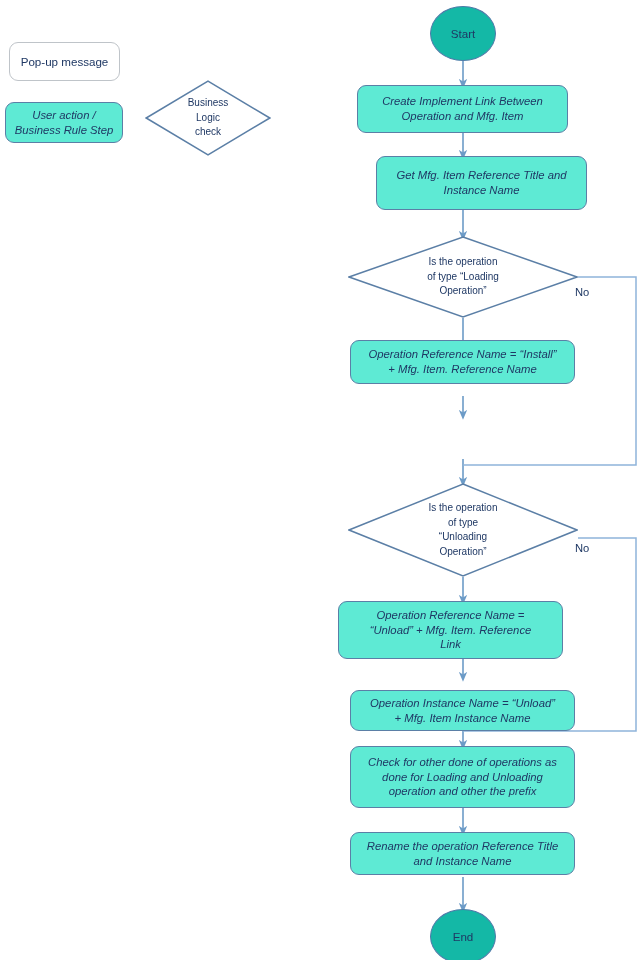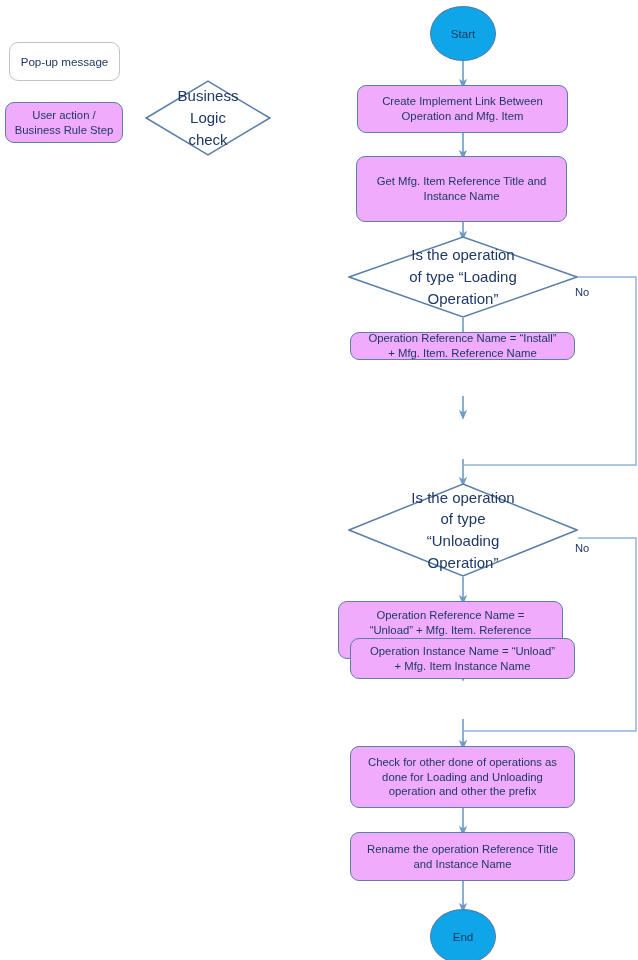--- a/index.html
+++ b/index.html
@@ -37,55 +37,56 @@
     display: flex;
     align-items: center;
     justify-content: center;
     text-align: center;
     color: #1F3864;
     line-height: 1.32;
   }
   .proc {
     border: 1.6px solid #5B7FA6;
     border-radius: 9px;
-    background: #f0abfc;
+    background: #5eead4;
     font-size: 11.3px;
     padding: 3px 8px;
+    font-style: italic;
   }
   .proc-light {
     border: 1.5px solid #BFC4C9;
     border-radius: 9px;
     background: #ffffff;
     font-size: 11.6px;
     padding: 3px 8px;
   }
   .terminator {
     border: 1.5px solid #4E7AA8;
     border-radius: 50%;
-    background: #0ea5e9;
+    background: #14b8a6;
     font-size: 11.6px;
   }
   .decision-wrap {
     position: absolute;
     display: flex;
     align-items: center;
     justify-content: center;
   }
   .decision-wrap svg.diamond-shape {
     position: absolute;
     left: 0;
     top: 0;
     width: 100%;
     height: 100%;
   }
   .decision-label {
     position: relative;
     z-index: 2;
     text-align: center;
-    font-size: 15px;
+    font-size: 10px;
     line-height: 1.45;
     color: #1F3864;
     max-width: 72%;
   }
   .edge-label {
     position: absolute;
     font-size: 11.2px;
     color: #1F3864;
     white-space: nowrap;
     margin-top: 30px;
@@ -159,42 +160,42 @@
     <span>Start</span>
   </div>
 
   <div class="node proc" style="left:357px; top:85px; width:211px; height:48px;">
     <span>
       <span>Create Implement Link Between</span><br>
       <span>Operation and Mfg. Item</span>
     </span>
   </div>
 
-  <div class="node proc" style="left:356px; top:156px; width:211px; height:66px;align-items:center;">
+  <div class="node proc" style="left:376px; top:156px; width:211px; height:54px;align-items:center;">
     <span>
       <span>Get Mfg. Item Reference Title and</span><br>
       <span>Instance Name</span>
     </span>
   </div>
 
   <div class="decision-wrap" style="left:348px; top:236px; width:230px; height:82px;">
     <svg class="diamond-shape" viewBox="0 0 230 82" preserveAspectRatio="none" xmlns="http://www.w3.org/2000/svg">
       <polygon points="115,1 229,41 115,81 1,41" fill="#ffffff" stroke="#5B7FA6" stroke-width="1.5"></polygon>
     </svg>
     <div class="decision-label">
       <span>Is the operation</span><br>
       <span>of type “Loading</span><br>
       <span>Operation”</span>
     </div>
   </div>
 
   <div class="edge-label" style="left:575px; top:256px;">No</div>
   <div class="edge-label" style="left:427px; top:319px;">Yes</div>
 
-  <div class="node proc" style="left:350px; top:332px; width:225px; height:28px;">
+  <div class="node proc" style="left:350px; top:340px; width:225px; height:44px;">
     <span>
       <span>Operation Reference Name = “Install”</span><br>
       <span>+ Mfg. Item. Reference Name</span>
     </span>
   </div>
 
 
   <div class="decision-wrap" style="left:348px; top:483px; width:230px; height:94px;">
     <svg class="diamond-shape" viewBox="0 0 230 94" preserveAspectRatio="none" xmlns="http://www.w3.org/2000/svg">
       <polygon points="115,1 229,47 115,93 1,47" fill="#ffffff" stroke="#5B7FA6" stroke-width="1.5"></polygon>
@@ -211,36 +212,36 @@
   <div class="edge-label" style="left:427px; top:573px;">Yes</div>
 
   <div class="node proc" style="left:338px; top:601px; width:225px; height:58px;">
     <span>
       <span>Operation Reference Name =</span><br>
       <span>“Unload” + Mfg. Item. Reference</span><br>
       <span>Link</span>
     </span>
   </div>
 
-  <div class="node proc" style="left:350px; top:638px; width:225px; height:41px;">
+  <div class="node proc" style="left:350px; top:690px; width:225px; height:41px;">
     <span>
       <span>Operation Instance Name = “Unload”</span><br>
       <span>+ Mfg. Item Instance Name</span>
     </span>
   </div>
 
   <div class="node proc" style="left:350px; top:746px; width:225px; height:62px;">
     <span>
       <span>Check for other  done of operations as</span><br>
       <span>done for Loading and Unloading</span><br>
       <span>operation and other the prefix</span>
     </span>
   </div>
 
-  <div class="node proc" style="left:350px; top:832px; width:225px; height:49px;">
+  <div class="node proc" style="left:350px; top:832px; width:225px; height:43px;">
     <span>
       <span>Rename the operation Reference Title</span><br>
       <span>and Instance Name</span>
     </span>
   </div>
 
   <div class="node terminator" style="left:430px; top:909px; width:66px; height:55px;">
     <span>End</span>
   </div>
 

